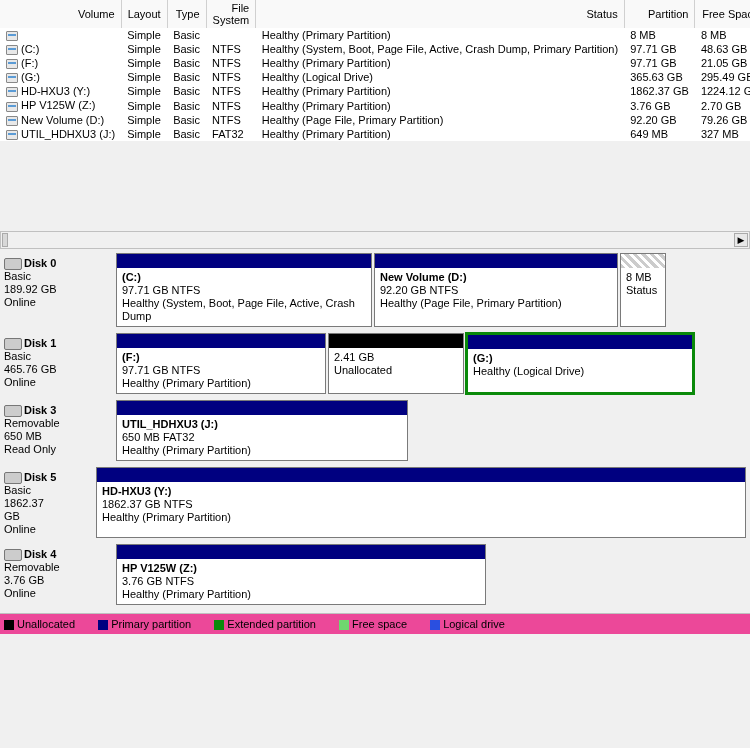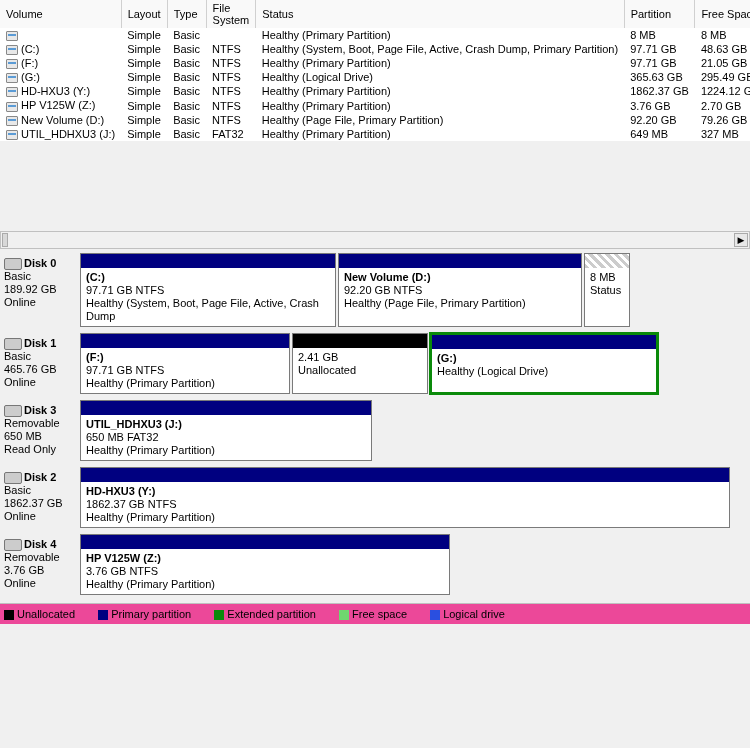--- a/index.html
+++ b/index.html
@@ -1,31 +1,31 @@
 <!DOCTYPE html>
 <html><head>
 <meta charset="utf-8">
 <style>
   * { box-sizing: border-box; margin: 0; padding: 0; }
   body { font-family: "Segoe UI", Tahoma, sans-serif; font-size: 11px; background: #f0f0f0; color: #000; width: 750px; }
   
   
   .vol-table { background: #fff; width: 100%; border-collapse: collapse; }
-  .vol-table th { text-align: left; padding: 2px 6px; font-weight: normal; border-right: 1px solid #d0d0d0; background: #f9f9f9; font-size: 11px; }
+  .vol-table th { text-align: right; padding: 2px 6px; font-weight: normal; border-right: 1px solid #d0d0d0; background: #f9f9f9; font-size: 11px; }
   .vol-table td { padding: 1px 6px; white-space: nowrap; font-size: 11px; }
   .vol-icon { display:inline-block; width:12px; height:10px; background:#e8e8e8; border:1px solid #888; margin-right:3px; vertical-align:middle; border-radius:1px; position:relative; }
   .vol-icon::before { content:""; position:absolute; top:2px; left:1px; right:1px; height:2px; background:#5b9bd5; }
   
   .scroll-strip { background:#f0f0f0; height:18px; border:1px solid #c0c0c0; position:relative; margin-top:90px; }
   .scroll-thumb { position:absolute; left:1px; width:6px; height:14px; top:1px; background:#d8d8d8; border:1px solid #aaa; }
   .scroll-right { position:absolute; right:1px; width:14px; height:14px; top:1px; background:#e8e8e8; border:1px solid #aaa; text-align:center; line-height:12px; font-size:9px; }
   
   
   .disk-area { background:#f0f0f0; padding:4px 2px 2px 2px; }
-  .disk-row { display:flex; margin-bottom:6px; }
+  .disk-row { display:flex; margin-bottom:6px;gap:36px; }
   .disk-label { width:78px; padding:4px 2px 2px 2px; font-size:11px; line-height:13px; }
   .disk-label .dname { font-weight:bold; }
   .disk-label .dicon { display:inline-block; width:18px; height:12px; background:#ccc; border:1px solid #777; margin-right:2px; vertical-align:middle; border-radius:2px; }
   .disk-label .cdicon { display:inline-block; width:14px; height:14px; border-radius:50%; background:radial-gradient(circle,#fff 20%,#ccc 21%,#ccc 60%,#888 61%); margin-right:2px; vertical-align:middle; }
   
   .parts { display:flex; flex:0 0 auto; }
   .part { border:1px solid #7a7a7a; background:#fff; margin-right:2px; display:flex; flex-direction:column; min-height:60px; }
   .part-head { height:14px; background:#000080; }
   .part-head.black { background:#000; }
   .part-head.hatch { background:repeating-linear-gradient(45deg,#ccc,#ccc 3px,#fff 3px,#fff 6px); }
@@ -207,21 +207,21 @@
           <div class="part-head "></div>
           <div class="part-body">
             <div class="pn">UTIL_HDHXU3  (J:)</div>
             <div>650 MB FAT32</div>
             <div>Healthy (Primary Partition)</div>
           </div>
         </div>
       </div>
     </div>
     <div class="disk-row">
-      <div class="disk-label"><span class="dicon"></span><span class="dname">Disk 2</span><br><span>Basic</span><br><span>1862.37 GB</span><br><span>Online</span></div>
+      <div class="disk-label"><span class="dicon"></span><span class="dname">Disk 5</span><br><span>Basic</span><br><span>1862.37 GB</span><br><span>Online</span></div>
       <div class="parts">
         <div class="part" style="width: 650px;">
           <div class="part-head "></div>
           <div class="part-body">
             <div class="pn">HD-HXU3  (Y:)</div>
             <div>1862.37 GB NTFS</div>
             <div>Healthy (Primary Partition)</div>
           </div>
         </div>
       </div>

